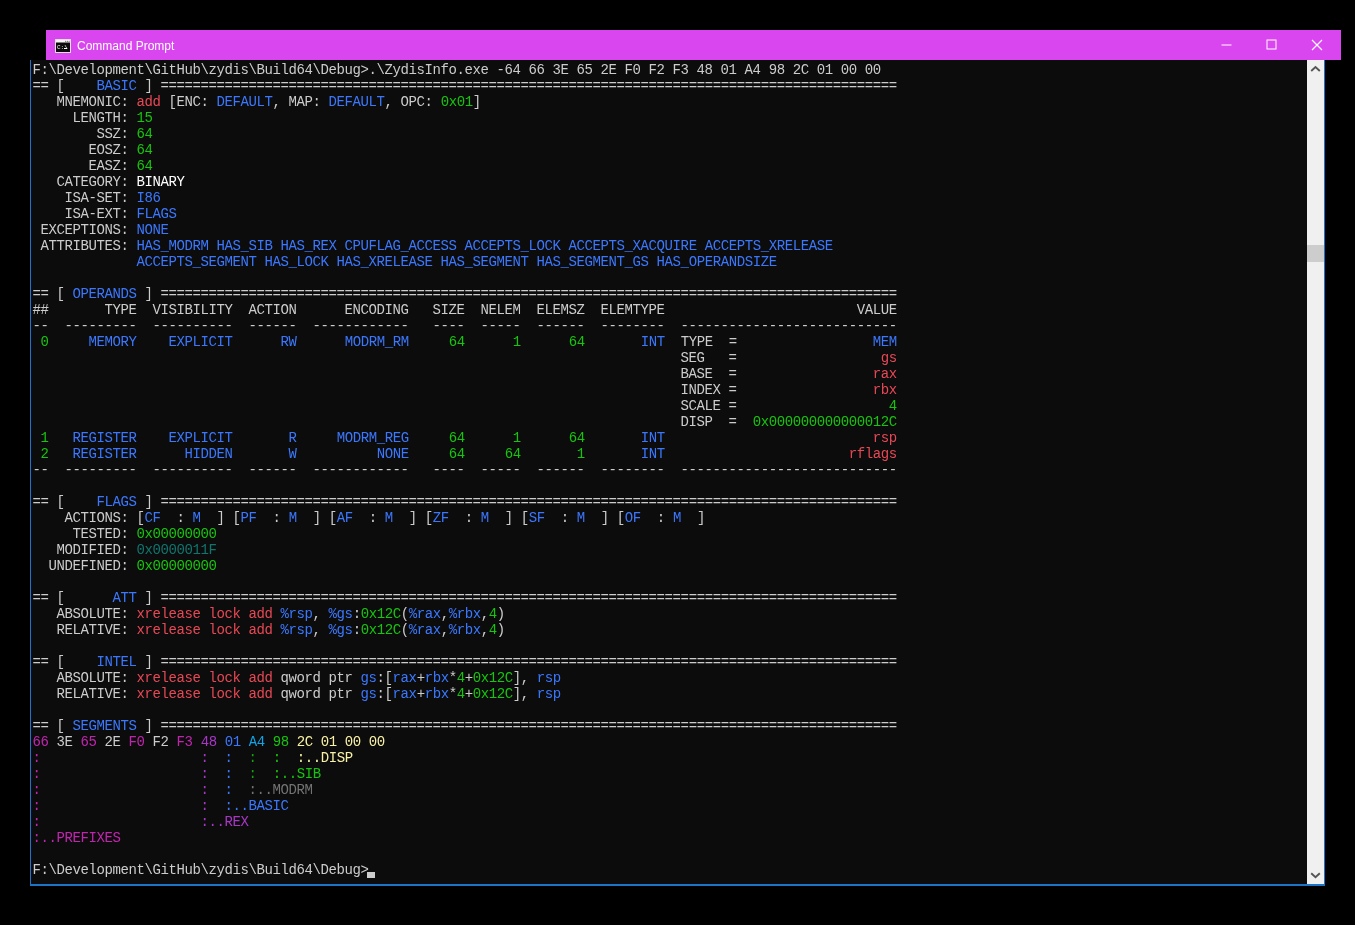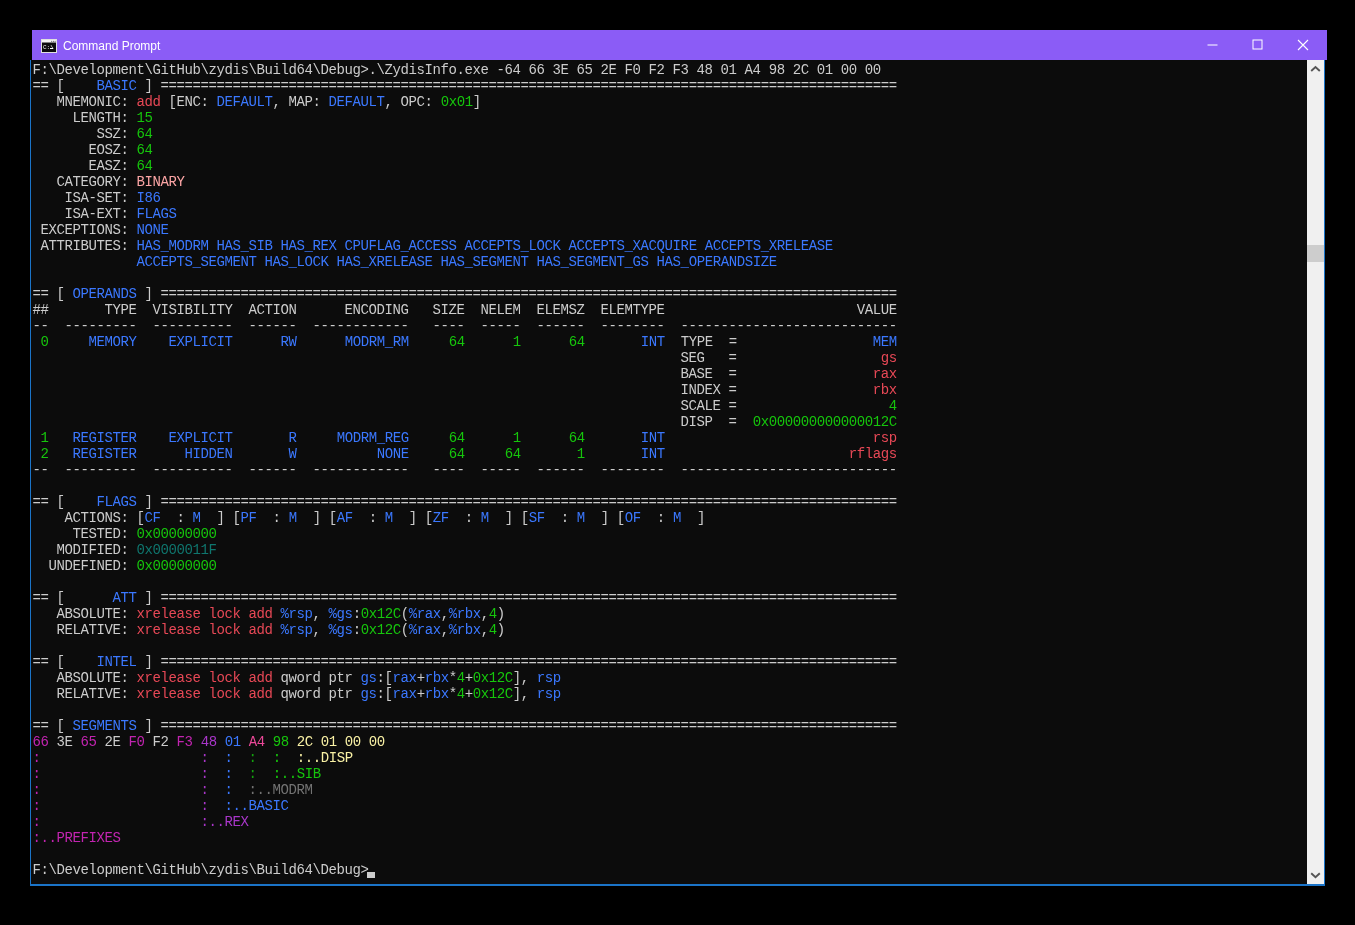--- a/index.html
+++ b/index.html
@@ -1,15 +1,15 @@
 <!DOCTYPE html>
 <html><head><meta charset="utf-8"><style>
 * { margin:0; padding:0; box-sizing:border-box; }
 html,body { width:1355px; height:925px; background:#000; overflow:hidden; position:relative; }
-#tbar { position:absolute; left:32px; top:30px; width:1295px; height:30px; background:#8b5cf6; }
+#tbar { position:absolute; left:46px; top:30px; width:1295px; height:30px; background:#d946ef; }
 #title { position:absolute; left:31px; top:1px; height:30px; line-height:30px;
   font-family:"Liberation Sans", sans-serif; font-size:12px; color:#fff; }
 #icon { position:absolute; left:9px; top:8px; }
 #btns { position:absolute; right:0; top:0; }
 #term { position:absolute; left:30px; top:60px; width:1295px; height:826px; background:#0C0C0C;
   border-left:1px solid #1B74C8; border-right:1px solid #1B74C8; border-bottom:2px solid #1B74C8; }
 pre { position:absolute; left:32.5px; top:62px; font-family:"Liberation Mono", monospace;
   font-size:14px; letter-spacing:-0.4px; line-height:16px; color:#CCCCCC; }
 #cursor { position:absolute; left:367px; top:872px; width:8px; height:6px; background:#CCCCCC; }
 #sbar { position:absolute; left:1307px; top:60px; width:17px; height:824px; background:#F0F0F0; }
@@ -35,21 +35,21 @@
   </svg>
 </div>
 <div id="term"></div>
 <pre>F:\Development\GitHub\zydis\Build64\Debug&gt;.\ZydisInfo.exe -64 66 3E 65 2E F0 F2 F3 48 01 A4 98 2C 01 00 00
 == [<span style="color:#3B78FF">    BASIC</span> ] ============================================================================================
    MNEMONIC: <span style="color:#E74856">add</span> [ENC: <span style="color:#3B78FF">DEFAULT</span>, MAP: <span style="color:#3B78FF">DEFAULT</span>, OPC: <span style="color:#16C60C">0x01</span>]
      LENGTH: <span style="color:#16C60C">15</span>
         SSZ: <span style="color:#16C60C">64</span>
        EOSZ: <span style="color:#16C60C">64</span>
        EASZ: <span style="color:#16C60C">64</span>
-   CATEGORY: <span style="color:#fca5a5">BINARY</span>
+   CATEGORY: <span style="color:#ffffff">BINARY</span>
     ISA-SET: <span style="color:#3B78FF">I86</span>
     ISA-EXT: <span style="color:#3B78FF">FLAGS</span>
  EXCEPTIONS: <span style="color:#3B78FF">NONE</span>
  ATTRIBUTES: <span style="color:#3B78FF">HAS_MODRM HAS_SIB HAS_REX CPUFLAG_ACCESS ACCEPTS_LOCK ACCEPTS_XACQUIRE ACCEPTS_XRELEASE</span>
              <span style="color:#3B78FF">ACCEPTS_SEGMENT HAS_LOCK HAS_XRELEASE HAS_SEGMENT HAS_SEGMENT_GS HAS_OPERANDSIZE</span>
 
 == [<span style="color:#3B78FF"> OPERANDS</span> ] ============================================================================================
 ##       TYPE  VISIBILITY  ACTION      ENCODING   SIZE  NELEM  ELEMSZ  ELEMTYPE                        VALUE
 --  ---------  ----------  ------  ------------   ----  -----  ------  --------  ---------------------------
  <span style="color:#16C60C">0</span>     <span style="color:#3B78FF">MEMORY</span>    <span style="color:#3B78FF">EXPLICIT</span>      <span style="color:#3B78FF">RW</span>      <span style="color:#3B78FF">MODRM_RM</span>     <span style="color:#16C60C">64</span>      <span style="color:#16C60C">1</span>      <span style="color:#16C60C">64</span>       <span style="color:#3B78FF">INT</span>  TYPE  =                 <span style="color:#3B78FF">MEM</span>
@@ -70,21 +70,21 @@
 
 == [<span style="color:#3B78FF">      ATT</span> ] ============================================================================================
    ABSOLUTE: <span style="color:#E74856">xrelease lock add</span> <span style="color:#3B78FF">%rsp</span>, <span style="color:#3B78FF">%gs</span>:<span style="color:#16C60C">0x12C</span>(<span style="color:#3B78FF">%rax</span>,<span style="color:#3B78FF">%rbx</span>,<span style="color:#16C60C">4</span>)
    RELATIVE: <span style="color:#E74856">xrelease lock add</span> <span style="color:#3B78FF">%rsp</span>, <span style="color:#3B78FF">%gs</span>:<span style="color:#16C60C">0x12C</span>(<span style="color:#3B78FF">%rax</span>,<span style="color:#3B78FF">%rbx</span>,<span style="color:#16C60C">4</span>)
 
 == [<span style="color:#3B78FF">    INTEL</span> ] ============================================================================================
    ABSOLUTE: <span style="color:#E74856">xrelease lock add</span> qword ptr <span style="color:#3B78FF">gs</span>:[<span style="color:#3B78FF">rax</span>+<span style="color:#3B78FF">rbx</span>*<span style="color:#16C60C">4</span>+<span style="color:#16C60C">0x12C</span>], <span style="color:#3B78FF">rsp</span>
    RELATIVE: <span style="color:#E74856">xrelease lock add</span> qword ptr <span style="color:#3B78FF">gs</span>:[<span style="color:#3B78FF">rax</span>+<span style="color:#3B78FF">rbx</span>*<span style="color:#16C60C">4</span>+<span style="color:#16C60C">0x12C</span>], <span style="color:#3B78FF">rsp</span>
 
 == [<span style="color:#3B78FF"> SEGMENTS</span> ] ============================================================================================
-<span style="color:#C224B0">66</span> 3E <span style="color:#C224B0">65</span> 2E <span style="color:#C224B0">F0</span> F2 <span style="color:#C224B0">F3</span> <span style="color:#A936C9">48</span> <span style="color:#3B78FF">01</span> <span style="color:#ec4899">A4</span> <span style="color:#16C60C">98</span> <span style="color:#F9F1A5">2C 01 00 00</span>
+<span style="color:#C224B0">66</span> 3E <span style="color:#C224B0">65</span> 2E <span style="color:#C224B0">F0</span> F2 <span style="color:#C224B0">F3</span> <span style="color:#A936C9">48</span> <span style="color:#3B78FF">01</span> <span style="color:#0ea5e9">A4</span> <span style="color:#16C60C">98</span> <span style="color:#F9F1A5">2C 01 00 00</span>
 <span style="color:#C224B0">:</span>                    <span style="color:#A936C9">:</span>  <span style="color:#3B78FF">:</span>  <span style="color:#13A10E">:</span>  <span style="color:#16C60C">:</span>  <span style="color:#F9F1A5">:..DISP</span>
 <span style="color:#C224B0">:</span>                    <span style="color:#A936C9">:</span>  <span style="color:#3B78FF">:</span>  <span style="color:#13A10E">:</span>  <span style="color:#16C60C">:..SIB</span>
 <span style="color:#C224B0">:</span>                    <span style="color:#A936C9">:</span>  <span style="color:#3B78FF">:</span>  <span style="color:#737373">:..MODRM</span>
 <span style="color:#C224B0">:</span>                    <span style="color:#A936C9">:</span>  <span style="color:#3B78FF">:..BASIC</span>
 <span style="color:#C224B0">:</span>                    <span style="color:#A936C9">:..REX</span>
 <span style="color:#C224B0">:..PREFIXES</span>
 
 F:\Development\GitHub\zydis\Build64\Debug&gt;</pre>
 <div id="cursor"></div>
 <div id="sbar">

